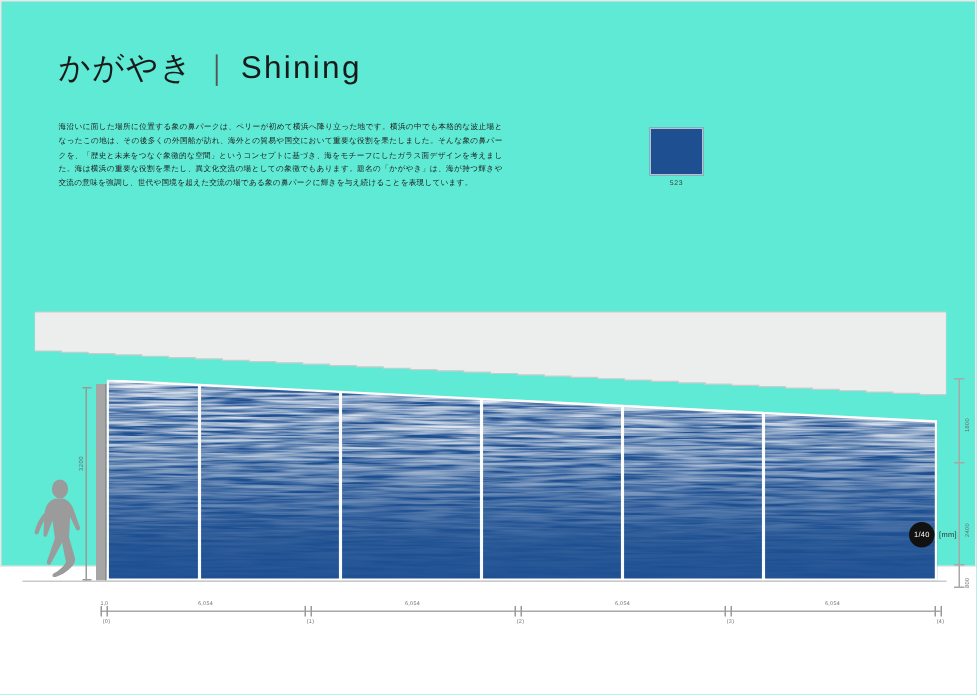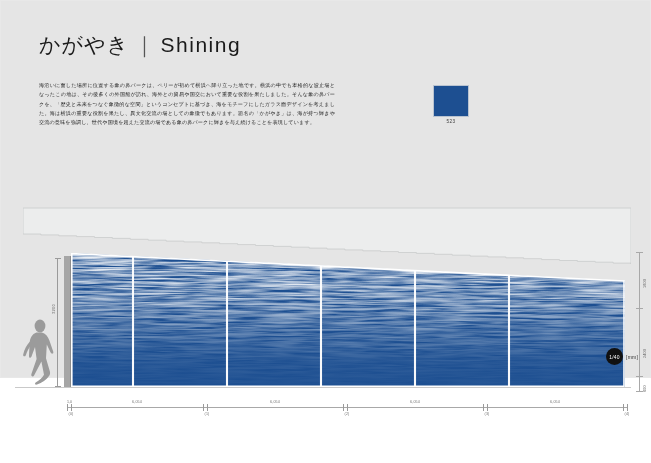--- a/index.html
+++ b/index.html
@@ -7,21 +7,21 @@
     width:651px;height:463px;
     background:#ffffff;
     font-family:"Liberation Sans", sans-serif;
     overflow:hidden;
     position:relative;
   }
   .page{
     position:absolute;left:0;top:0;width:651px;height:378px;
     box-sizing:border-box;
     border:1px solid #e8e8e8;
-    background:#e5e5e5;
+    background:#5eead4;
   }
 
   
   .title{
     position:absolute;left:38px;top:30px;
     font-size:21px;font-weight:400;color:#1a1a1a;
     letter-spacing:1px;white-space:nowrap;
   }
   .title .sep{color:#555;padding:0 5px;font-weight:300;}
   .title .en{letter-spacing:1.5px;}

